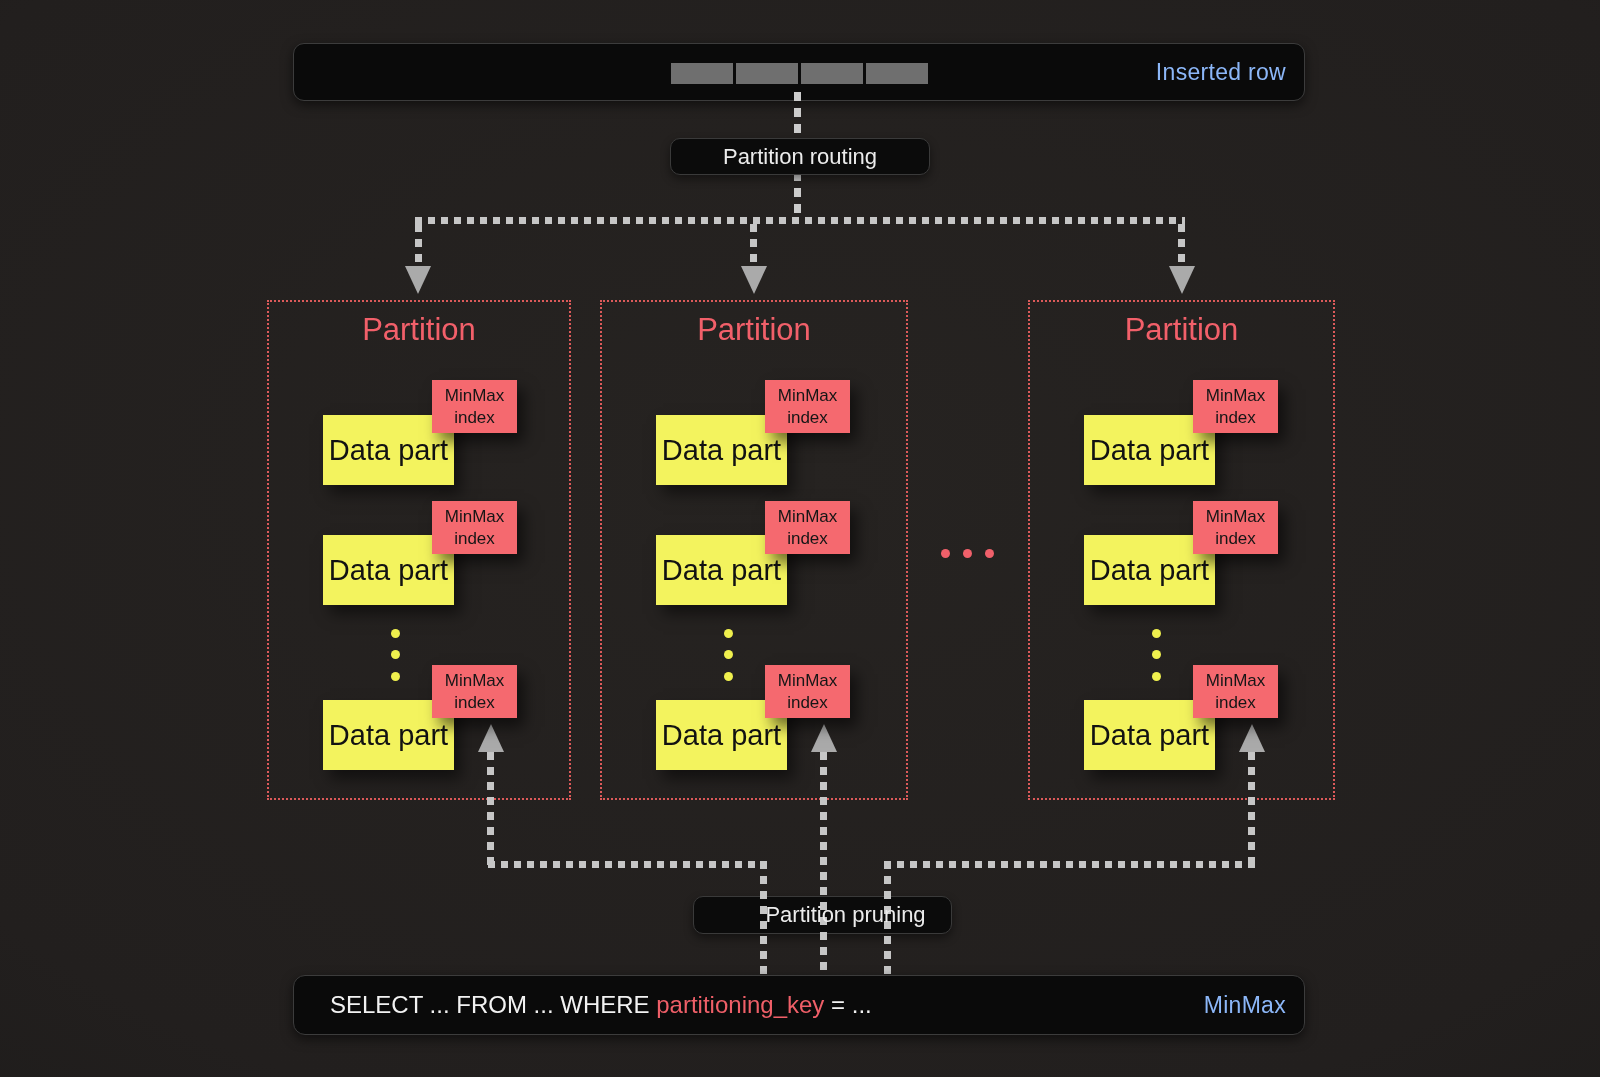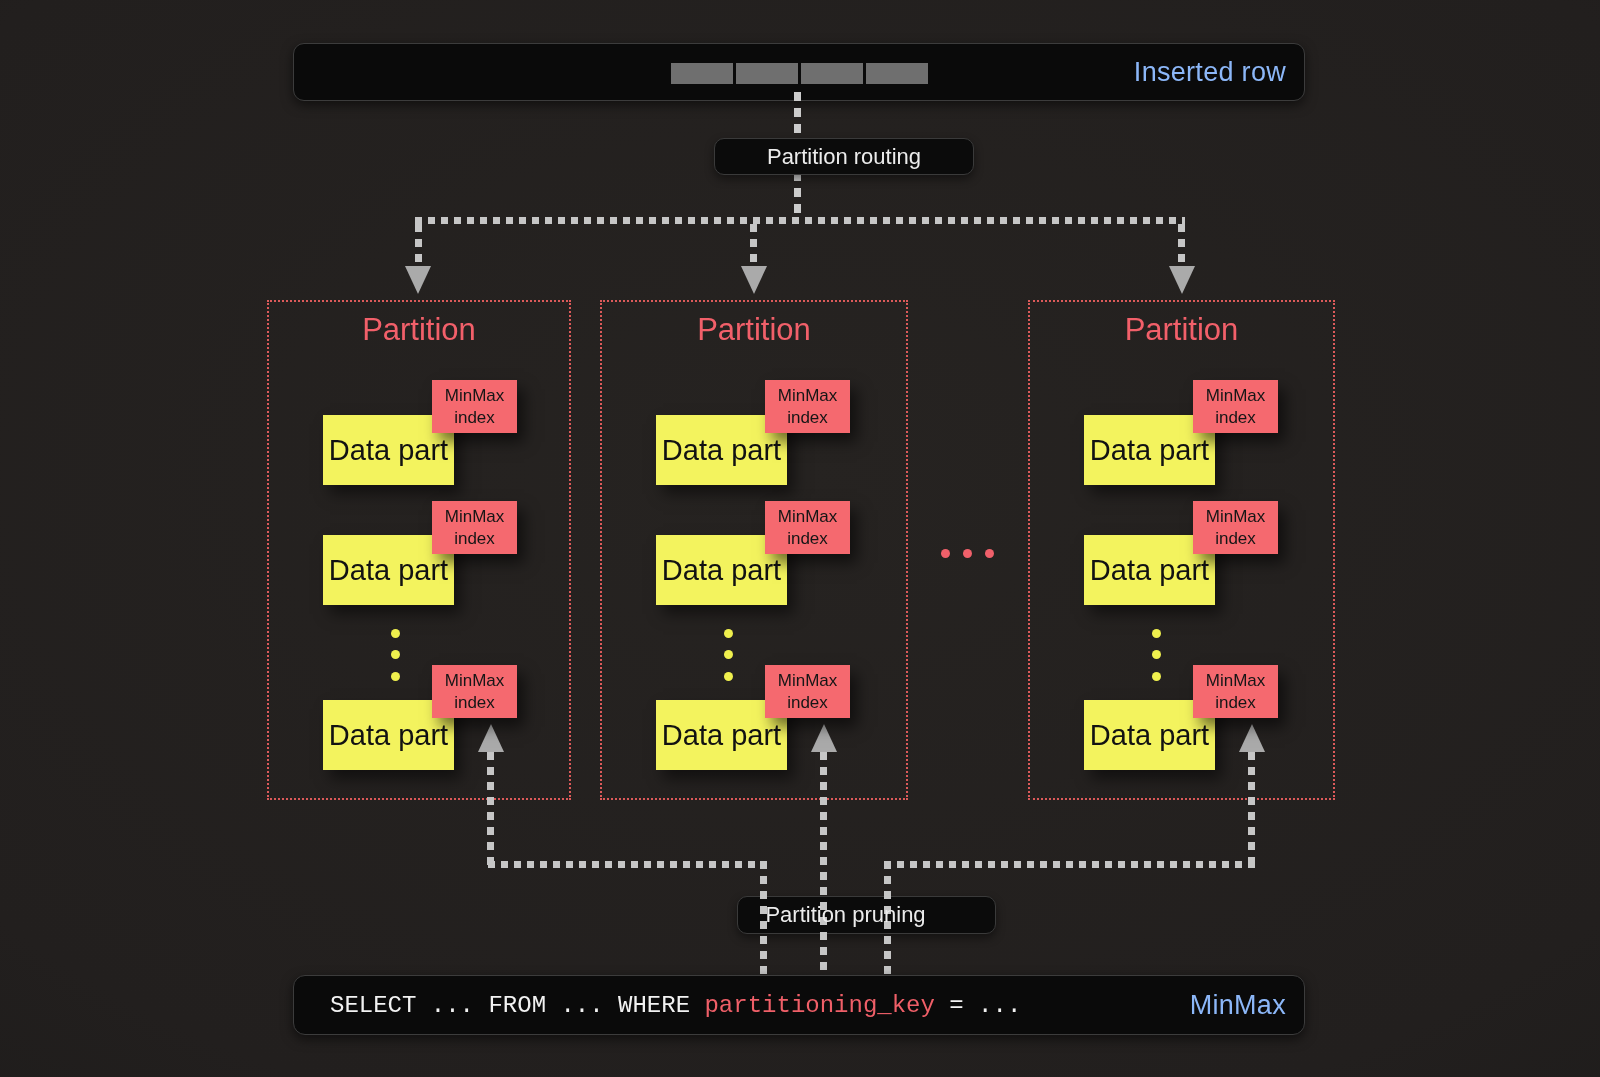--- a/index.html
+++ b/index.html
@@ -9,31 +9,31 @@
     font-family:"Liberation Sans", sans-serif;
   }
   
   .bar{
     position:absolute;left:293px;width:1012px;background:#0a0a0a;
     border:1px solid #3c3c3c;border-radius:11px;box-sizing:border-box;
     box-shadow:0 4px 12px rgba(0,0,0,.55);
   }
   .bar-right-label{
     position:absolute;right:18px;top:50%;transform:translateY(-50%);
-    font-size:27px;color:#8cb7f8;letter-spacing:.3px;
+    font-size:23px;color:#8cb7f8;letter-spacing:.3px;
   }
   #inserted-bar{top:43px;height:58px;}
   #query-bar{top:975px;height:60px;border-radius:12px;}
   .cells{position:absolute;left:377px;top:19px;display:flex;gap:3px;}
   .cell{width:62px;height:21px;background:#6f6f6f;}
   
   .pill{
     position:absolute;background:#0b0b0b;border:1px solid #3a3a3a;border-radius:10px;
     box-sizing:border-box;display:flex;align-items:center;justify-content:center;
-    color:#ececec;font-size:22px;box-shadow:0 4px 10px rgba(0,0,0,.45);margin-left:44px;
+    color:#ececec;font-size:22px;box-shadow:0 4px 10px rgba(0,0,0,.45);
   }
   #routing-pill{left:670px;top:138px;width:260px;height:37px;}
   #pruning-pill-bg{left:693px;top:896px;width:259px;height:38px;}
   #pruning-pill-text{
     position:absolute;left:693px;top:896px;width:305px;height:38px;background:transparent;border:none;
     display:flex;align-items:center;justify-content:center;color:#ececec;font-size:22px;
   }
   
   .vline{position:absolute;width:7px;
     background-image:repeating-linear-gradient(to bottom,#c6c6c6 0 8px,transparent 8px 15px);}
@@ -53,21 +53,21 @@
   .mm{position:absolute;left:163px;width:85px;height:53px;background:#f5696f;
     display:flex;align-items:center;justify-content:center;text-align:center;
     color:#161616;font-size:17px;line-height:22px;box-shadow:7px 9px 14px rgba(0,0,0,.55);z-index:2;}
   .mm-t1{top:78px;}  .dp-t1{top:113px;}
   .mm-t2{top:199px;} .dp-t2{top:233px;}
   .mm-t3{top:363px;} .dp-t3{top:398px;}
   .ydot{position:absolute;left:122px;width:9px;height:9px;border-radius:50%;background:#f0f04e;}
   .rdot{position:absolute;top:549px;width:9px;height:9px;border-radius:50%;background:#f0606a;}
   
   .sql{position:absolute;left:36px;top:50%;transform:translateY(-50%);
-    font-family:Liberation Mono, monospace;font-size:24px;color:#f2f2f2;white-space:pre;}
+    font-family:Liberation Sans, sans-serif;font-size:24px;color:#f2f2f2;white-space:pre;}
   .sql .key{color:#ef5f68;}
 </style>
 </head>
 <body>
 
 <div class="stage">
 
   <div class="bar" id="inserted-bar">
     <div class="cells">
       <div class="cell"></div>

